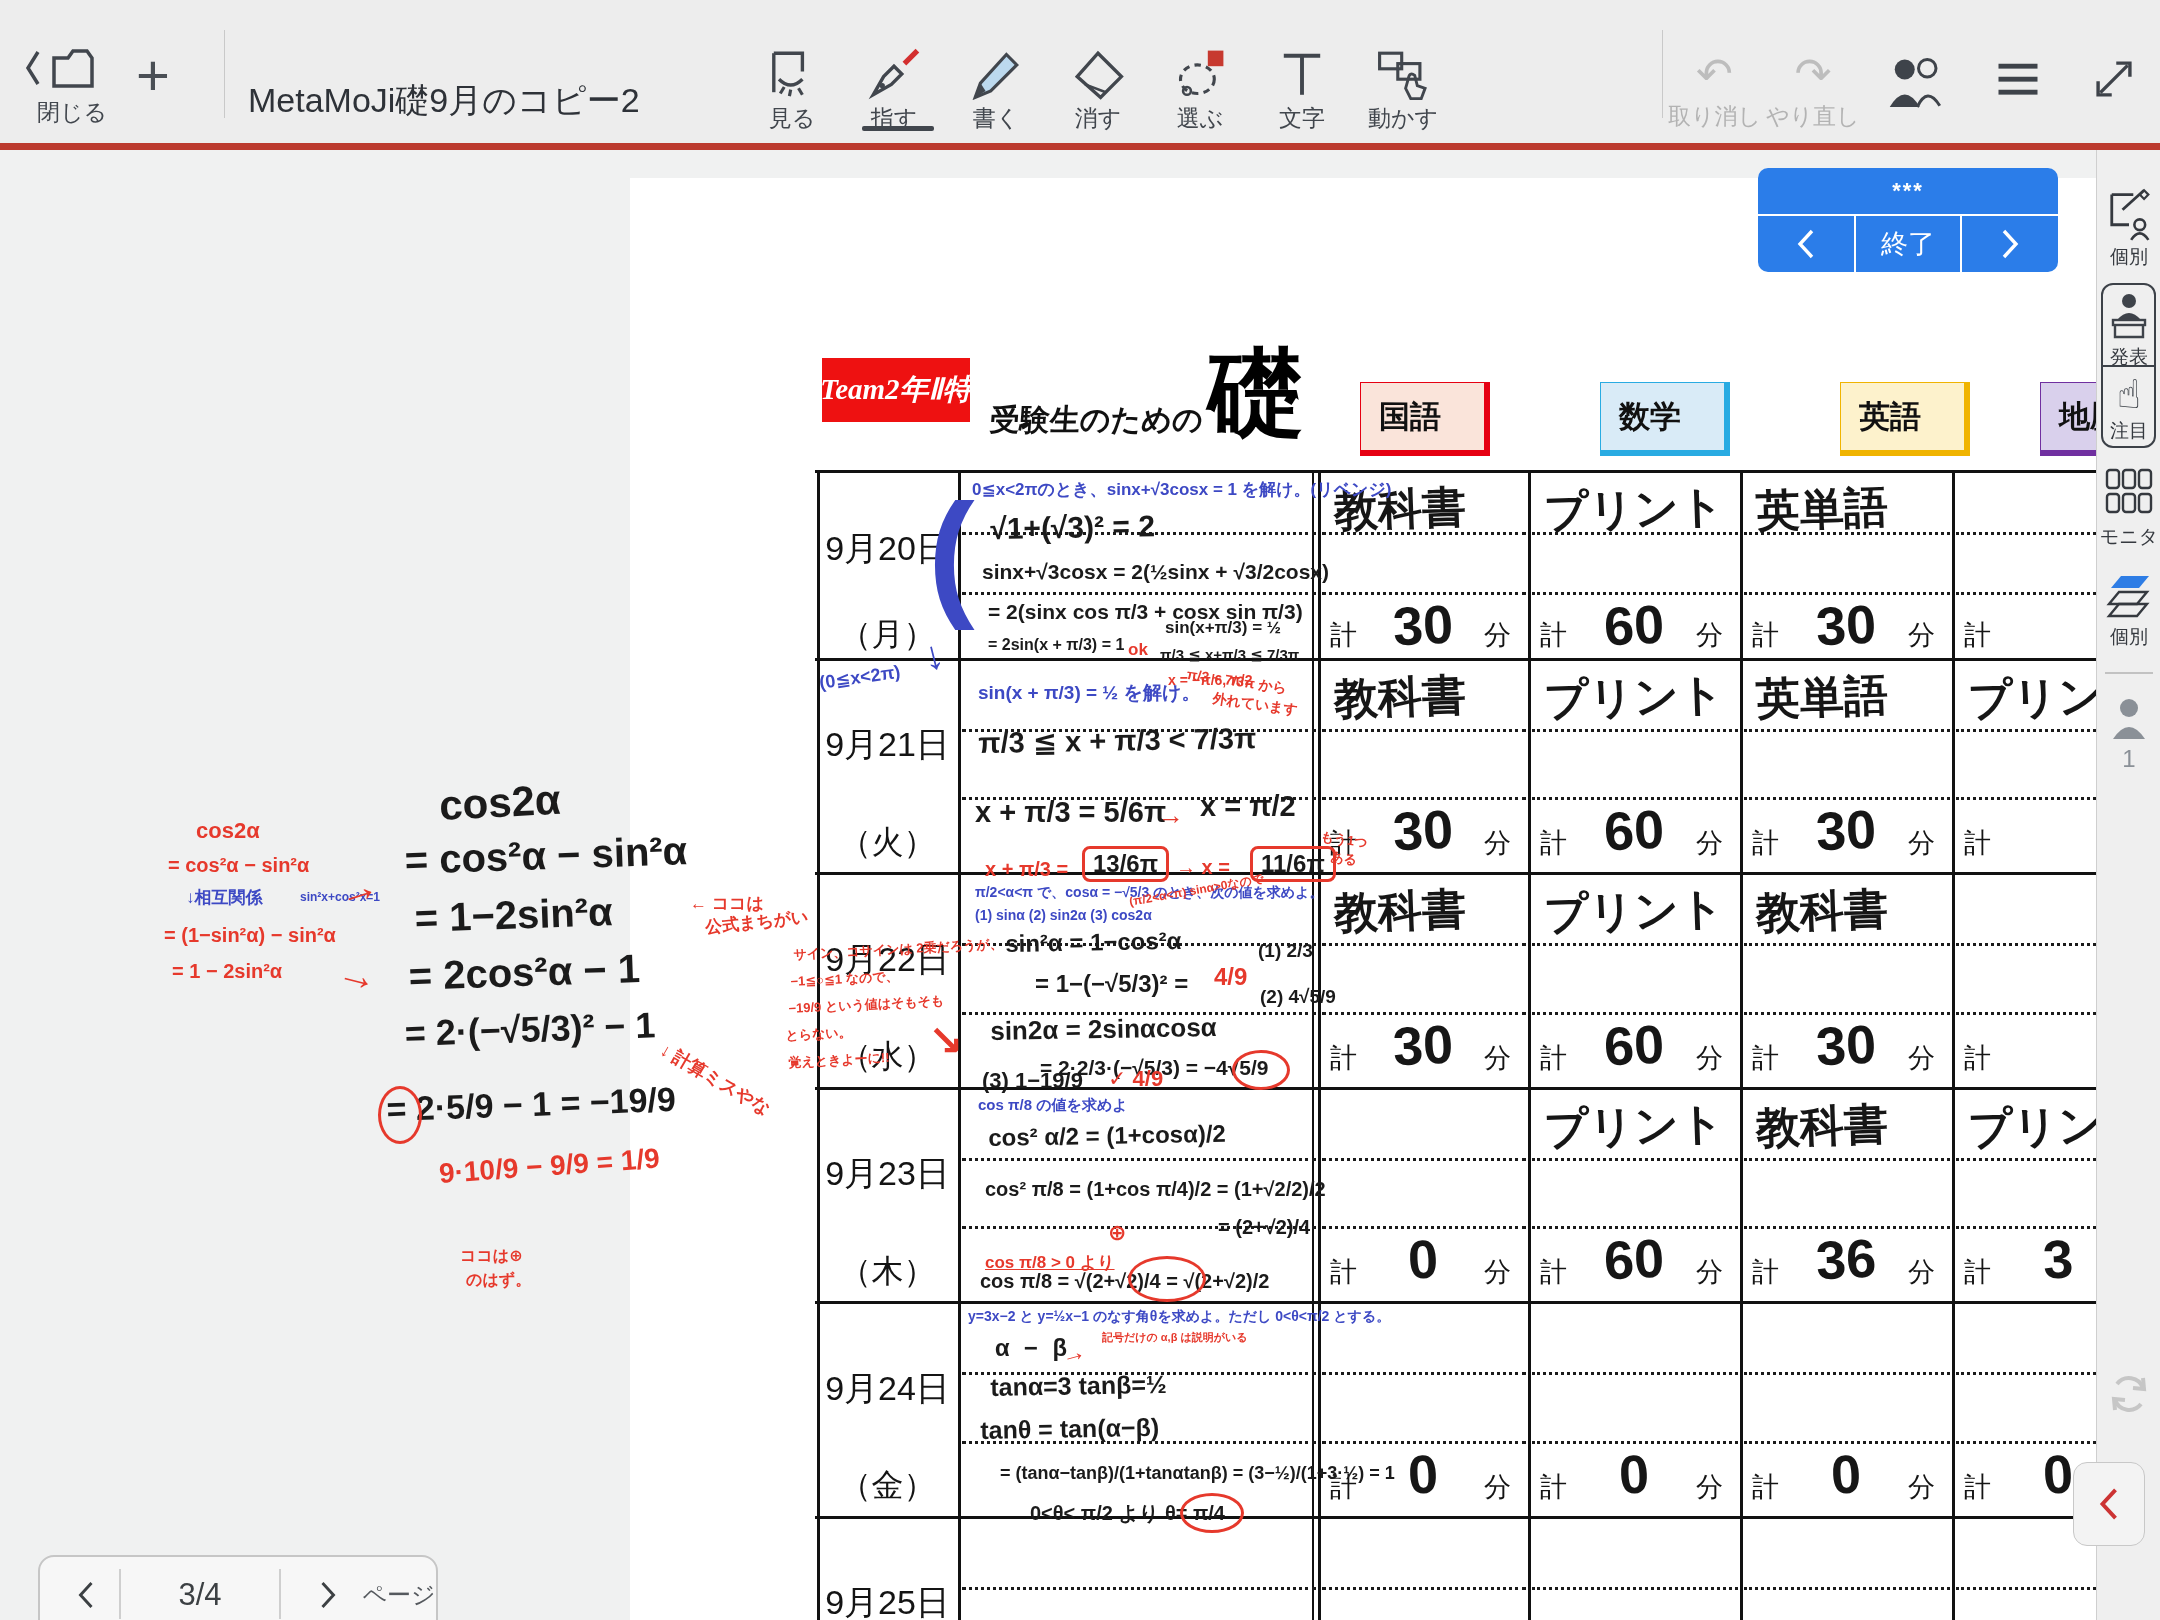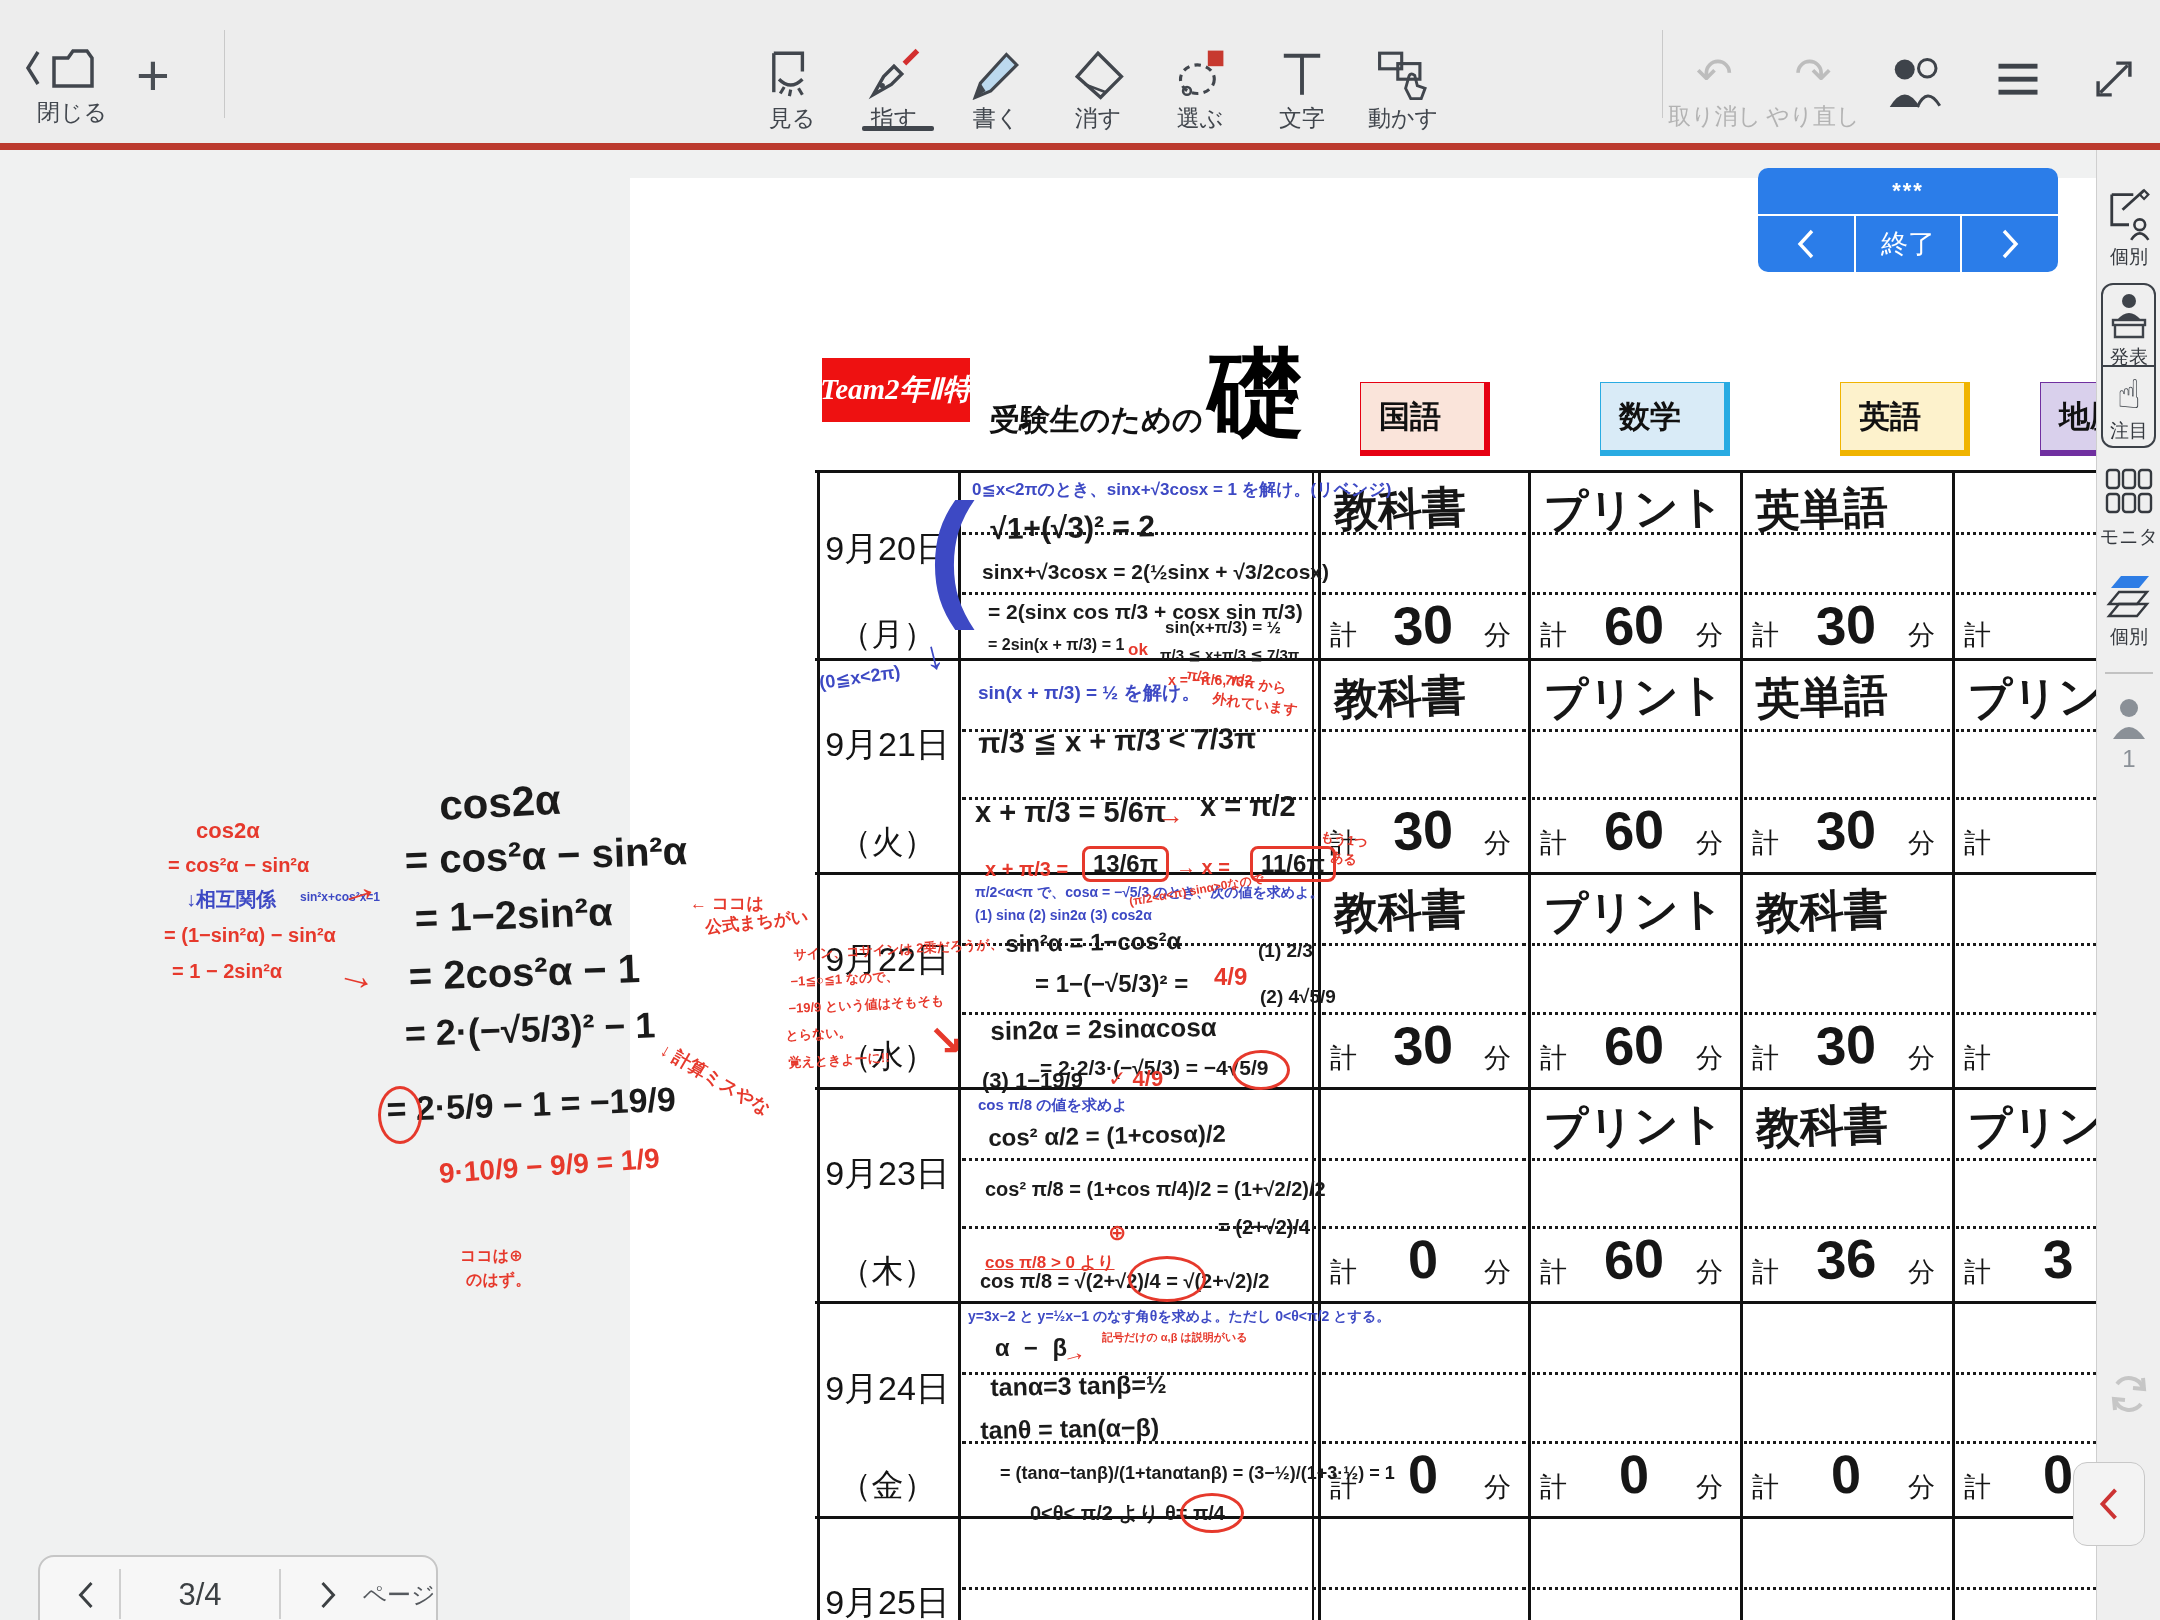--- a/index.html
+++ b/index.html
@@ -77,20 +77,21 @@
       <svg width="96" height="52" viewBox="0 0 96 52">
         <polyline points="14,10 4,26 14,42" fill="none" stroke="#41464d" stroke-width="3.5"></polyline>
         <path d="M30 16 h14 l5 -7 h14 l5 7 h0 v28 h-38 z" fill="none" stroke="#41464d" stroke-width="3.5"></path>
       </svg>
       <span class="lbl">閉じる</span>
     </div>
     <div class="tbtn" style="left:136px;top:50px;">
       <span style="font-size:58px;line-height:50px;font-weight:300;color:#4a4f55;">+</span>
     </div>
     <div class="vdiv" style="left:224px;"></div>
+    <div id="doc-title">MetaMoJi礎9月のコピー2</div>
 
     <div class="tbtn" style="left:760px;top:48px;">
       <svg width="64" height="52" viewBox="0 0 48 40">
         <path d="M10 4 h22 v14" fill="none" stroke="#41464d" stroke-width="2.6"></path>
         <path d="M10 4 v30" fill="none" stroke="#41464d" stroke-width="2.6"></path>
         <path d="M14 24 q9 9 18 0" fill="none" stroke="#41464d" stroke-width="2.6"></path>
         <line x1="18" y1="30" x2="15" y2="35" stroke="#41464d" stroke-width="2.4"></line>
         <line x1="23" y1="32" x2="22" y2="37" stroke="#41464d" stroke-width="2.4"></line>
         <line x1="29" y1="31" x2="32" y2="36" stroke="#41464d" stroke-width="2.4"></line>
       </svg>
@@ -330,21 +331,21 @@
           <div class="dotted" style="left: 692px; top: 1408.62px; width: 204px; position: absolute;"></div>
           <div class="dotted" style="left: 902px; top: 1408.62px; width: 206px; position: absolute;"></div>
           <div class="dotted" style="left: 1114px; top: 1408.62px; width: 206px; position: absolute;"></div>
           <div class="dotted" style="left: 1326px; top: 1408.62px; width: 206px; position: absolute;"></div>
         </div>
     </div>
 
     <div id="anno-layer">
         <div class="anno" style="left: 196px; top: 668px; font-size: 22px; color: rgb(230, 57, 44);">cos2α</div>
         <div class="anno" style="left: 168px; top: 704px; font-size: 20px; color: rgb(230, 57, 44);">= cos²α − sin²α</div>
-        <div class="anno" style="left: 186px; top: 736px; font-size: 20px; color: rgb(61, 73, 196);">↓相互関係</div>
+        <div class="anno" style="left: 186px; top: 736px; font-size: 17px; color: rgb(61, 73, 196);">↓相互関係</div>
         <div class="anno" style="left: 300px; top: 740px; font-size: 12px; color: rgb(61, 73, 196);">sin²x+cos²x=1</div>
         <div class="anno" style="left: 164px; top: 774px; font-size: 20px; color: rgb(230, 57, 44);">= (1−sin²α) − sin²α</div>
         <div class="anno" style="left: 172px; top: 810px; font-size: 20px; color: rgb(230, 57, 44);">= 1 − 2sin²α</div>
         <div class="anno" style="left: 332px; top: 724px; font-size: 40px; color: rgb(230, 57, 44); transform: rotate(-18deg);">→</div>
         <div class="anno" style="left: 344px; top: 798px; font-size: 40px; color: rgb(230, 57, 44); transform: rotate(14deg);">→</div>
         <div class="anno" style="left: 438px; top: 632px; font-size: 42px; color: rgb(27, 27, 27); transform: rotate(-3deg);">cos2α</div>
         <div class="anno" style="left: 404px; top: 688px; font-size: 40px; color: rgb(27, 27, 27); transform: rotate(-2deg);">= cos²α − sin²α</div>
         <div class="anno" style="left: 414px; top: 746px; font-size: 40px; color: rgb(27, 27, 27); transform: rotate(-2deg);">= 1−2sin²α</div>
         <div class="anno" style="left: 690px; top: 742px; font-size: 17px; color: rgb(230, 57, 44);">← ココは</div>
         <div class="anno" style="left: 704px; top: 766px; font-size: 17px; color: rgb(230, 57, 44); transform: rotate(-6deg);">公式まちがい</div>

